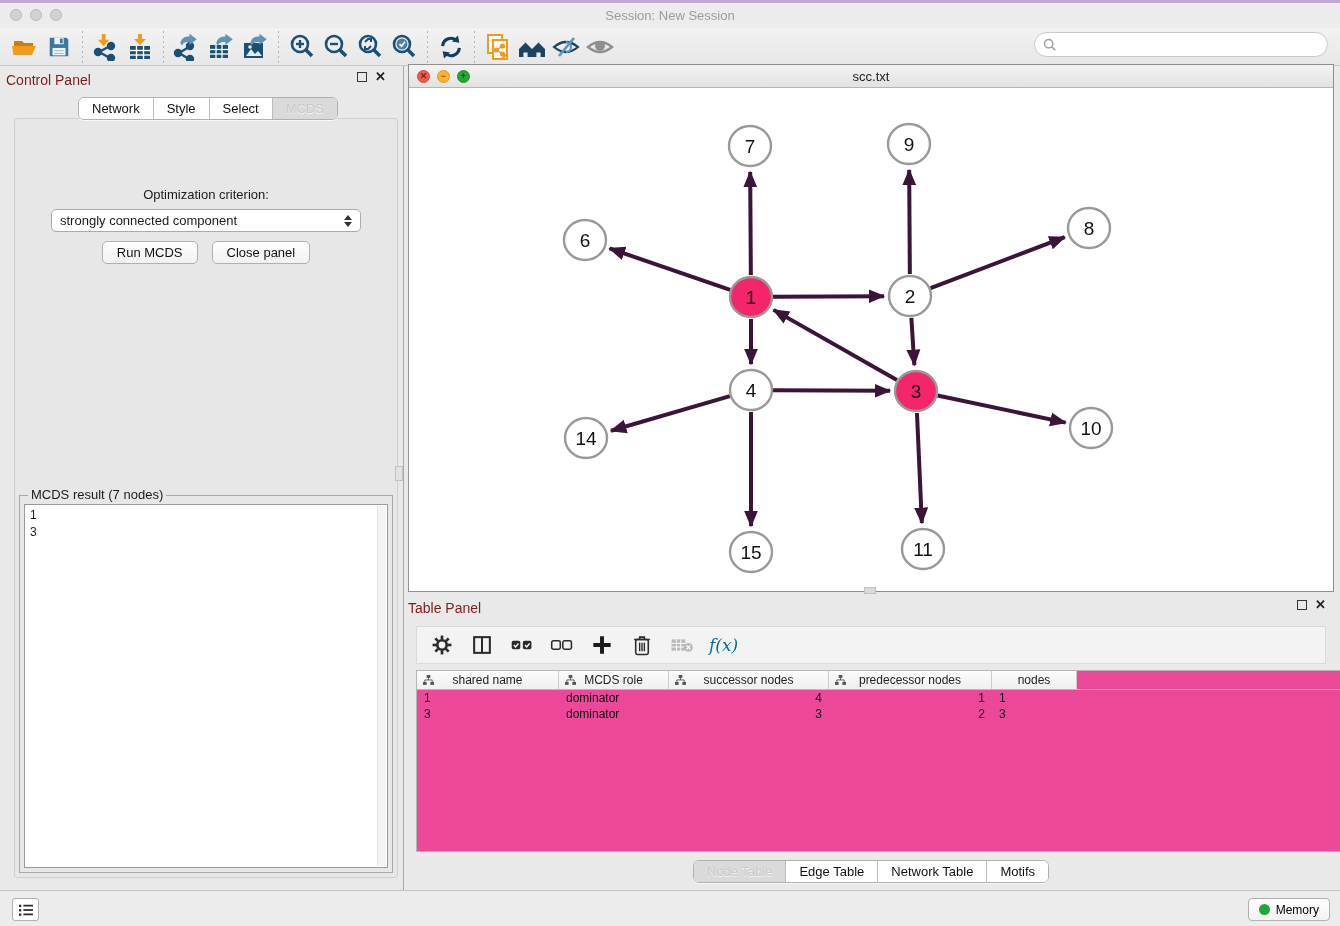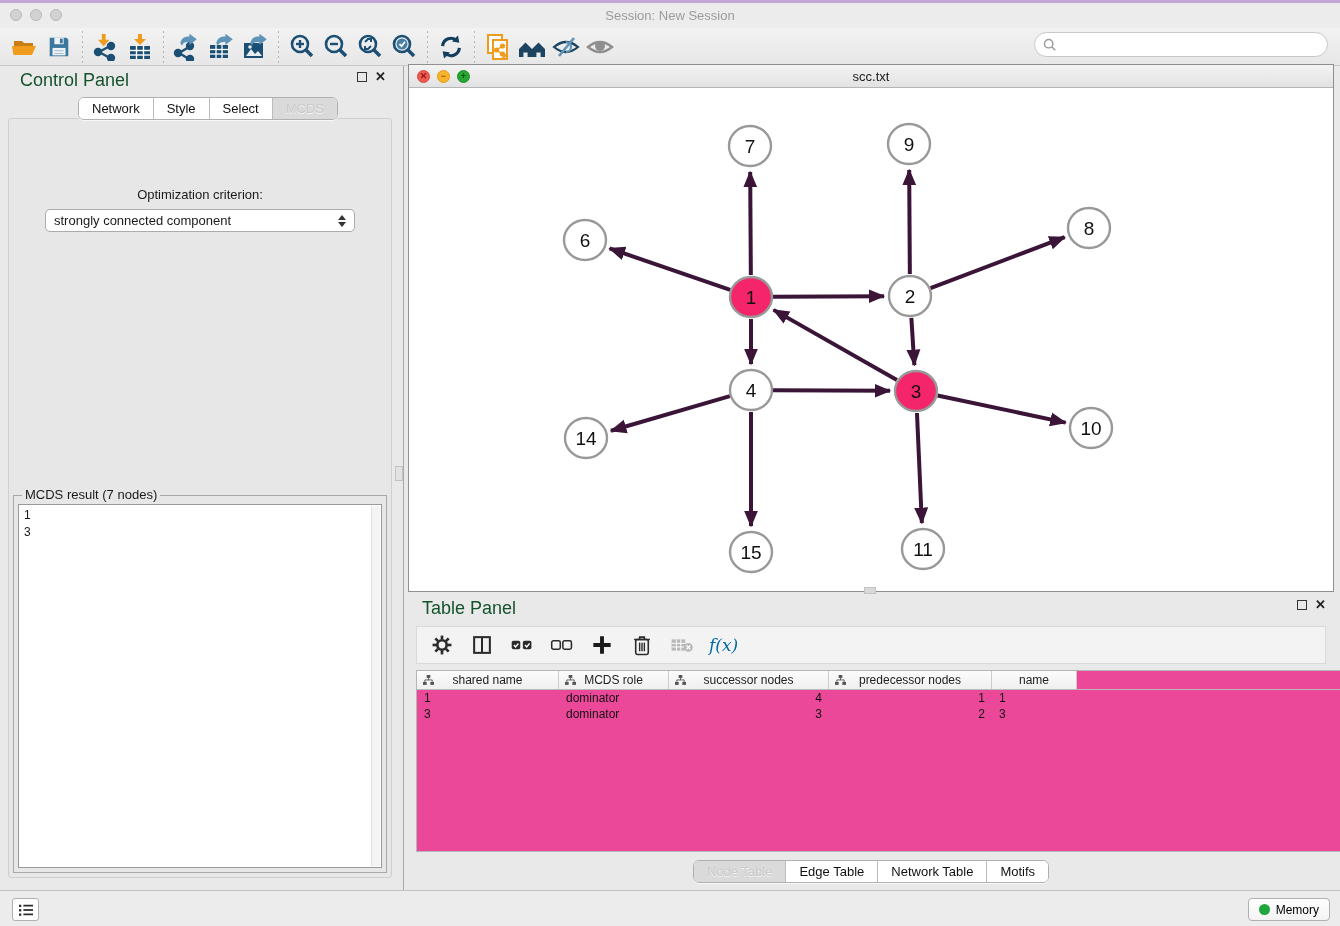--- a/index.html
+++ b/index.html
@@ -28,29 +28,29 @@
 
   
   .mac-btn { background:linear-gradient(#ffffff,#f1f1f1); border:1px solid #b0b0b0; border-radius:5px;
     font-size:13px; font-family:inherit; padding:3px 14px; color:#111; }
   .seg-control { display:inline-flex; border:1px solid #b0b0b0; border-radius:6px; overflow:hidden;
     background:#fff; box-shadow:0 1px 0 rgba(255,255,255,.7); }
   .seg { padding:3px 13px; font-size:13px; border-right:1px solid #bdbdbd; background:#fff; color:#111; white-space:nowrap; }
   .seg:last-child { border-right:none; }
   .seg.selected { background:#dadada; color:#c9c9c9; text-shadow:0 1px 0 #f4f4f4; }
   .panel-head { position:absolute; left:0; top:0; width:100%; height:24px; display:flex; align-items:center; }
-  .panel-title { font-size:18px; color:#14532d; margin-left:14px; }
+  .panel-title { font-size:14px; color:#7f1d1d; }
   .panel-icons { position:absolute; right:8px; top:4px; display:flex; gap:8px; align-items:center; }
   .float-icon { width:10px; height:10px; border:1.5px solid #333; }
   .close-icon { font-size:13px; font-weight:bold; color:#222; line-height:10px; }
 
   
   .control-panel { position:absolute; left:6px; top:68px; width:388px; height:818px; }
   .cp-tabs { position:absolute; left:72px; top:29px; z-index:2; }
-  .cp-body { position:absolute; left:2px; top:50px; width:384px; height:760px;
+  .cp-body { position:absolute; left:8px; top:50px; width:384px; height:760px;
     background:#e7e7e7; border:1px solid #cfcfcf; border-radius:3px; }
   .opt-label { position:absolute; left:0; top:68px; width:100%; text-align:center; font-size:13px; }
   .dropdown { position:absolute; left:36px; top:90px; width:310px; height:23px; background:#fff;
     border:1px solid #ababab; border-radius:5px; display:flex; align-items:center; padding:2px 8px; font-size:13px; }
   .dd-stepper { margin-left:auto; display:flex; flex-direction:column; gap:2px; align-items:center; }
   .dd-stepper i { display:block; width:0; height:0; border-left:4px solid transparent; border-right:4px solid transparent; }
   .dd-up { border-bottom:5px solid #333; }
   .dd-down { border-top:5px solid #333; }
   .cp-buttons { position:absolute; left:0; top:122px; width:100%; display:flex; justify-content:center; gap:14px; }
   .result-group { position:absolute; left:4px; top:376px; width:374px; height:378px;
@@ -294,20 +294,24 @@
         <span class="seg selected">MCDS</span>
       </div>
     <div class="cp-body">
       <div class="opt-label">Optimization criterion:</div>
       <div class="dropdown">
         <span>strongly connected component</span>
         <span class="dd-stepper">
             <i class="dd-up"></i>
             <i class="dd-down"></i>
           </span>
+      </div>
+      <div class="cp-buttons">
+        <button class="mac-btn">Run MCDS</button>
+        <button class="mac-btn">Close panel</button>
       </div>
       <div class="result-group">
         <span class="result-legend">MCDS result (7 nodes)</span>
         <div class="result-area" id="result-area">
           <div class="result-scroll"></div>
         <div>1</div>
             <div>3</div>
           </div>
       </div>
     </div>
@@ -508,21 +512,21 @@
           <div class="th" style="width: 163px;">
             <svg class="shared-ic" width="11" height="11" viewBox="0 0 12 12">
               <rect x="4" y="0" width="4" height="3.2" fill="#555"></rect>
               <rect x="0" y="7.6" width="4" height="3.2" fill="#555"></rect>
               <rect x="8" y="7.6" width="4" height="3.2" fill="#555"></rect>
               <path d="M6 3.2 v2.2 M2 7.6 v-2.2 h8 v2.2" fill="none" stroke="#555" stroke-width="1"></path>
             </svg>
             <span>predecessor nodes</span>
           </div>
           <div class="th" style="width: 85px;">
-            <span>name</span>
+            <span>nodes</span>
           </div>
         </div>
       <div id="table-body">
           <div class="trow">
             <div class="td" style="width: 142px; text-align: left;">1</div>
             <div class="td" style="width: 110px; text-align: left;">dominator</div>
             <div class="td" style="width: 160px; text-align: right;">4</div>
             <div class="td" style="width: 163px; text-align: right;">1</div>
             <div class="td" style="width: 85px; text-align: left;">1</div>
           </div>

